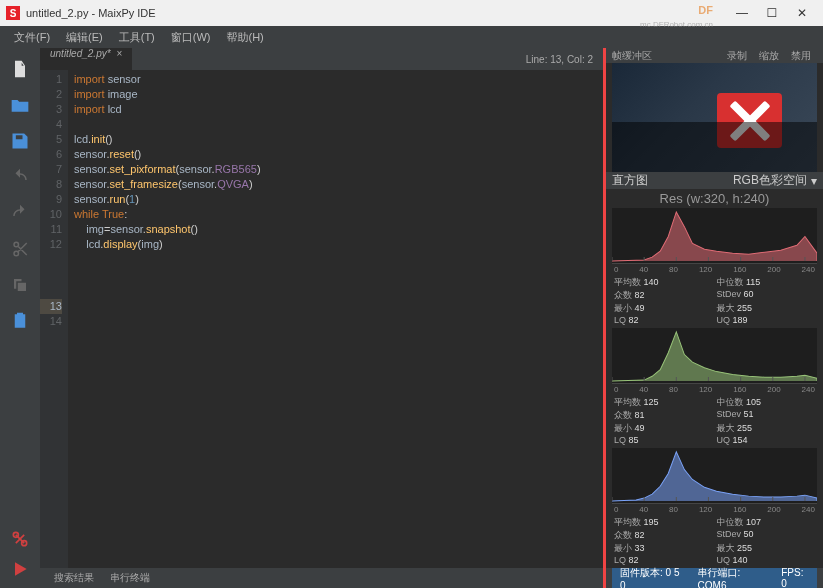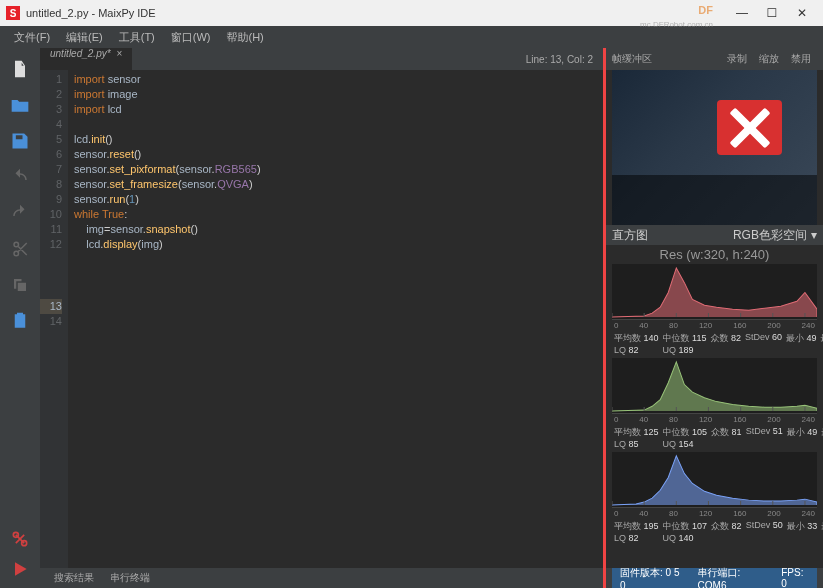--- a/index.html
+++ b/index.html
@@ -47,21 +47,21 @@
 .preview .red-box::after { transform: translate(-50%, -50%) rotate(-45deg); }
 .preview .dark { position: absolute; bottom: 0; left: 0; width: 100%; height: 50px; background: rgba(0,0,0,0.5); }
 
 .hist-header { height: 20px; background: #3c3f41; display: flex; align-items: center; padding: 0 6px; font-size: 12px; }
 .hist-header .spacer { flex: 1; }
 .res-label { text-align: center; font-size: 13px; color: #999; padding: 2px 0; }
 .hist-block { margin: 0 6px 2px 6px; }
 .hist-chart { height: 56px; background: #1e1e1e; position: relative; border-bottom: 1px solid #444; }
 .hist-chart svg { width: 100%; height: 100%; }
 .hist-axis { display: flex; justify-content: space-between; font-size: 8px; color: #888; padding: 1px 2px; }
-.hist-stats { display: grid; grid-template-columns: repeat(6, 1fr); font-size: 9px; color: #aaa; padding: 1px 2px; gap: 0 4px; }
+.hist-stats { display: grid; grid-template-columns: repeat(2, 1fr); font-size: 9px; color: #aaa; padding: 1px 2px; gap: 0 4px; }
 .hist-stats span { white-space: nowrap; }
 .hist-stats .val { color: #ddd; }
 
 .bottombar { height: 20px; background: #3c3f41; display: flex; align-items: center; padding: 0 6px; font-size: 10px; color: #aaa; }
 .bottombar .tab-btn { padding: 0 8px; cursor: pointer; }
 .bottombar .spacer { flex: 1; }
 .bottombar .info { padding: 0 8px; background: #2f5d8a; height: 100%; display: flex; align-items: center; color: #fff; }
 </style>
 </head>
 <body>

